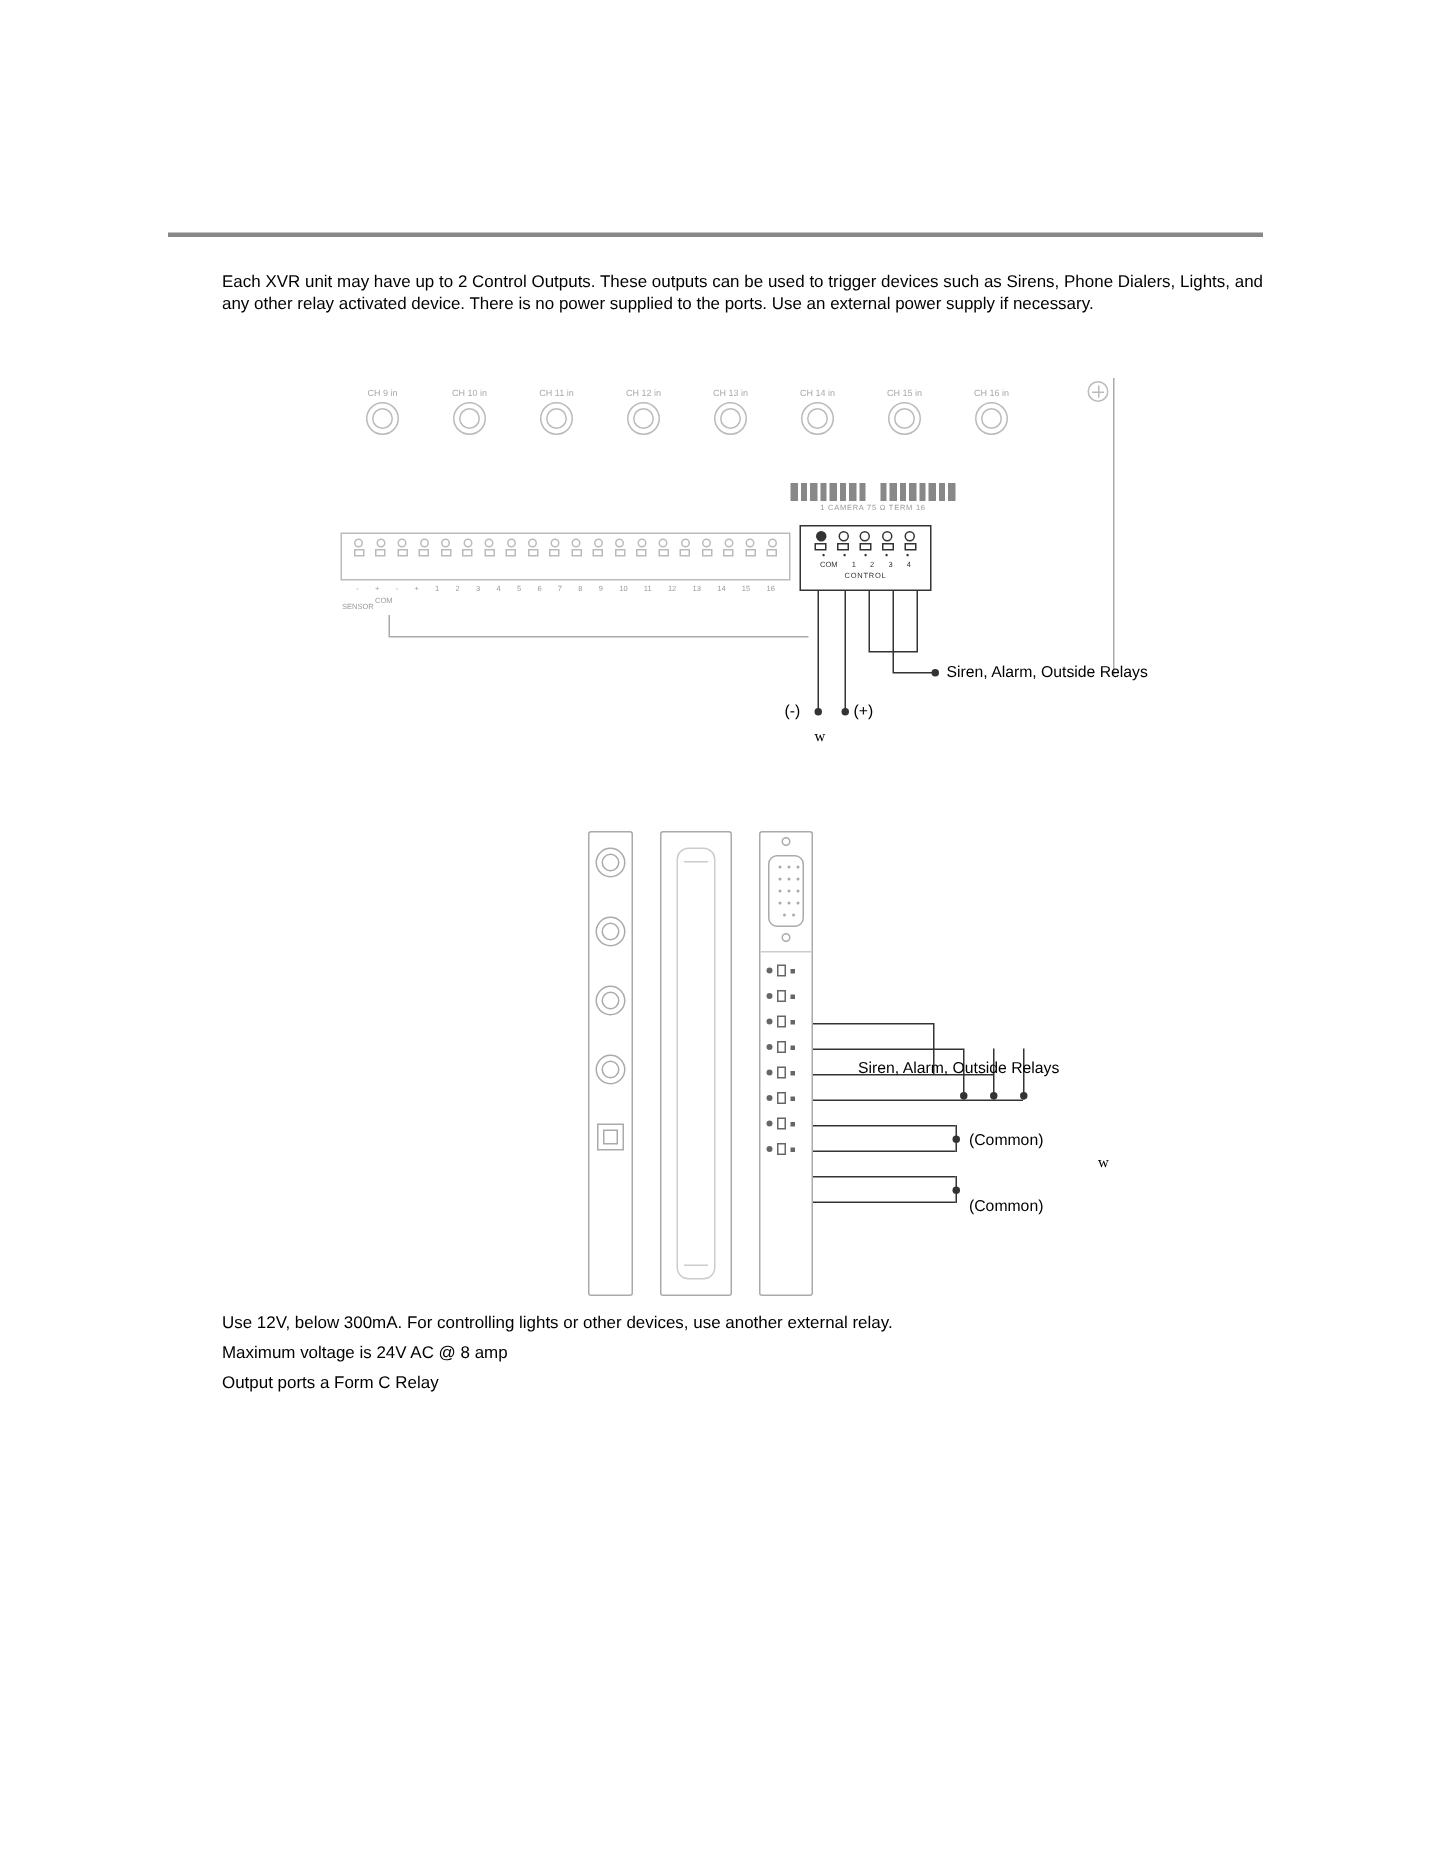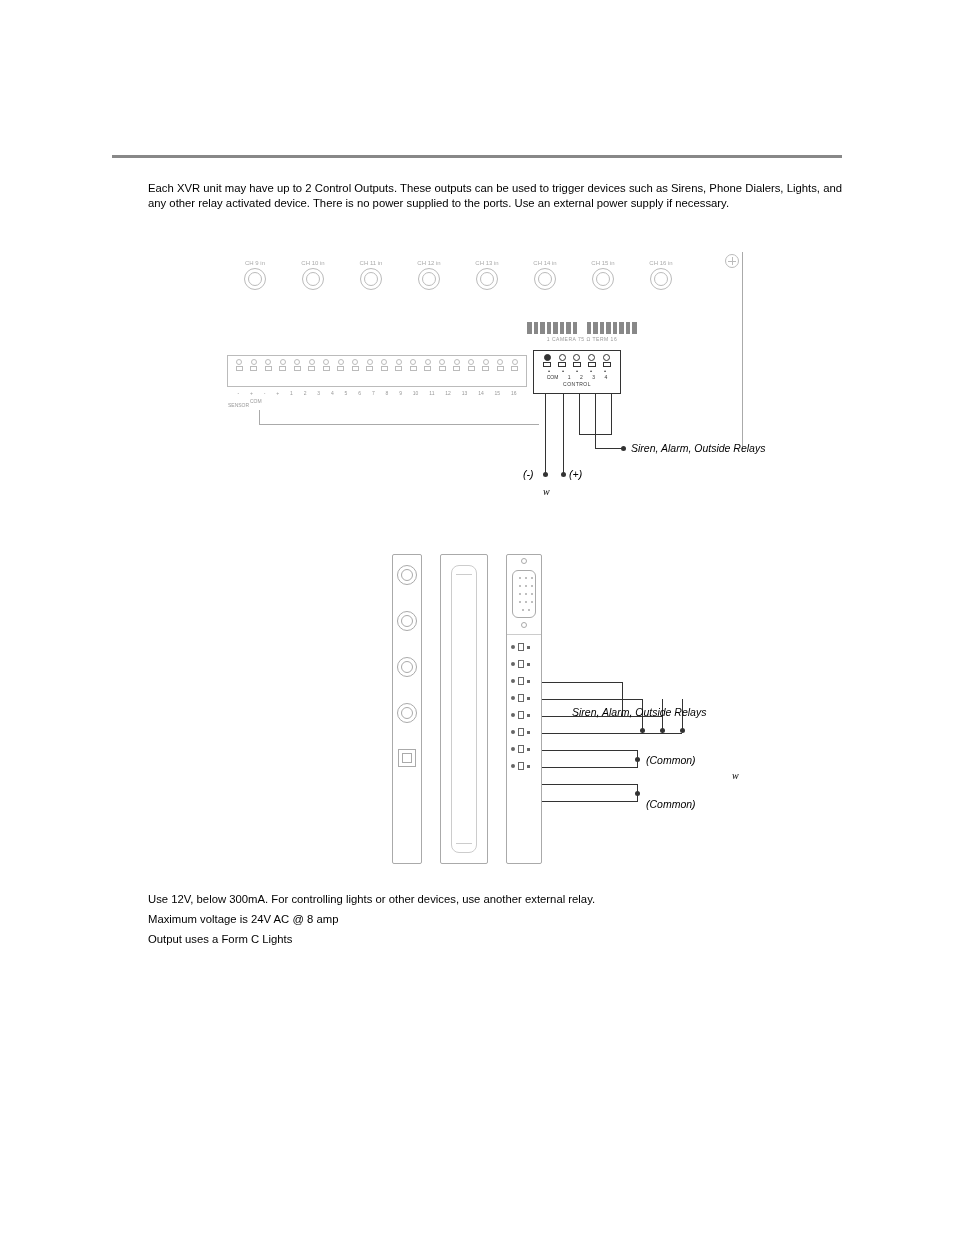--- a/index.html
+++ b/index.html
@@ -79,21 +79,21 @@
   .control-nums{font-size:5px;color:#333;display:flex;justify-content:space-around;padding:0 8px;}
   .control-label{font-size:5px;color:#333;text-align:center;margin-top:1px;letter-spacing:0.5px;}
 
   .outline-right{
     position:absolute; right:-16px; top:-8px; bottom: 70px; width:1.2px; background:#aaa;
   }
 
   
   .wire{position:absolute;background:#333;}
   .dot{position:absolute;width:5px;height:5px;background:#333;border-radius:50%;}
-  .lbl{position:absolute;font-size:10.5px;color:#000;font-style:italic;}
+  .lbl{position:absolute;font-size:10.5px;color:#000;}
 
   
   .fig2{
     position:relative; width:380px; height:310px; margin: 34px 0 0 280px;
   }
   .card{
     position:absolute; top:0; bottom:0; width:30px; border:1.5px solid #aaa; border-radius:2px;
   }
   .card.c1{left:0;}
   .card.c2{left:48px;width:48px;}
@@ -113,21 +113,21 @@
   }
   .db9 .pin{position:absolute;width:2px;height:2px;background:#aaa;border-radius:50%;}
   .db9-hole{width:6px;height:6px;border:1.2px solid #aaa;border-radius:50%;margin:3px auto;}
 
   .relay-row{display:flex;align-items:center;gap:3px;height:17px;padding:0 4px;}
   .relay-row .rdot{width:4px;height:4px;background:#666;border-radius:50%;}
   .relay-row .rslot{width:6px;height:8px;border:1px solid #666;}
   .relay-row .rpin{width:3px;height:3px;background:#666;}
   .relay-block{border-top:1px solid #ccc;padding-top:4px;margin-top:6px;}
 
-  .notes { margin-top: 26px; padding-left:36px; font-size:11.3px; line-height:1.6;}
+  .notes { margin-top: 9px; padding-left:36px; font-size:11.3px; line-height:1.6;}
   .notes p{margin-bottom:2px;}
 
   .w-char{font-family: 'Times New Roman', serif; font-size:10px;}
 </style>
 </head>
 <body>
 
 <div class="top-rule"></div>
 
 <p class="intro">Each XVR unit may have up to 2 Control Outputs. These outputs can be used to trigger devices such as Sirens, Phone Dialers, Lights, and any other relay activated device.  There is no power supplied to the ports. Use an external power supply if necessary.</p>
@@ -420,14 +420,14 @@
   <div class="wire" style="left:245px;top:230px;width:1.2px;height:18px;"></div>
   <div class="dot" style="left:243px;top:237px;"></div>
   <div class="lbl" style="left:254px;top:244px;">(Common)</div>
 
   <div class="lbl w-char" style="left:340px;top:216px;">w</div>
 </div>
 
 <div class="notes">
   <p>Use 12V, below 300mA. For controlling lights or other devices, use another external relay.</p>
   <p>Maximum voltage is 24V AC @ 8 amp</p>
-  <p>Output uses a Form C Lights</p>
+  <p>Output ports a Form C Relay</p>
 </div>
 
 </body></html>

